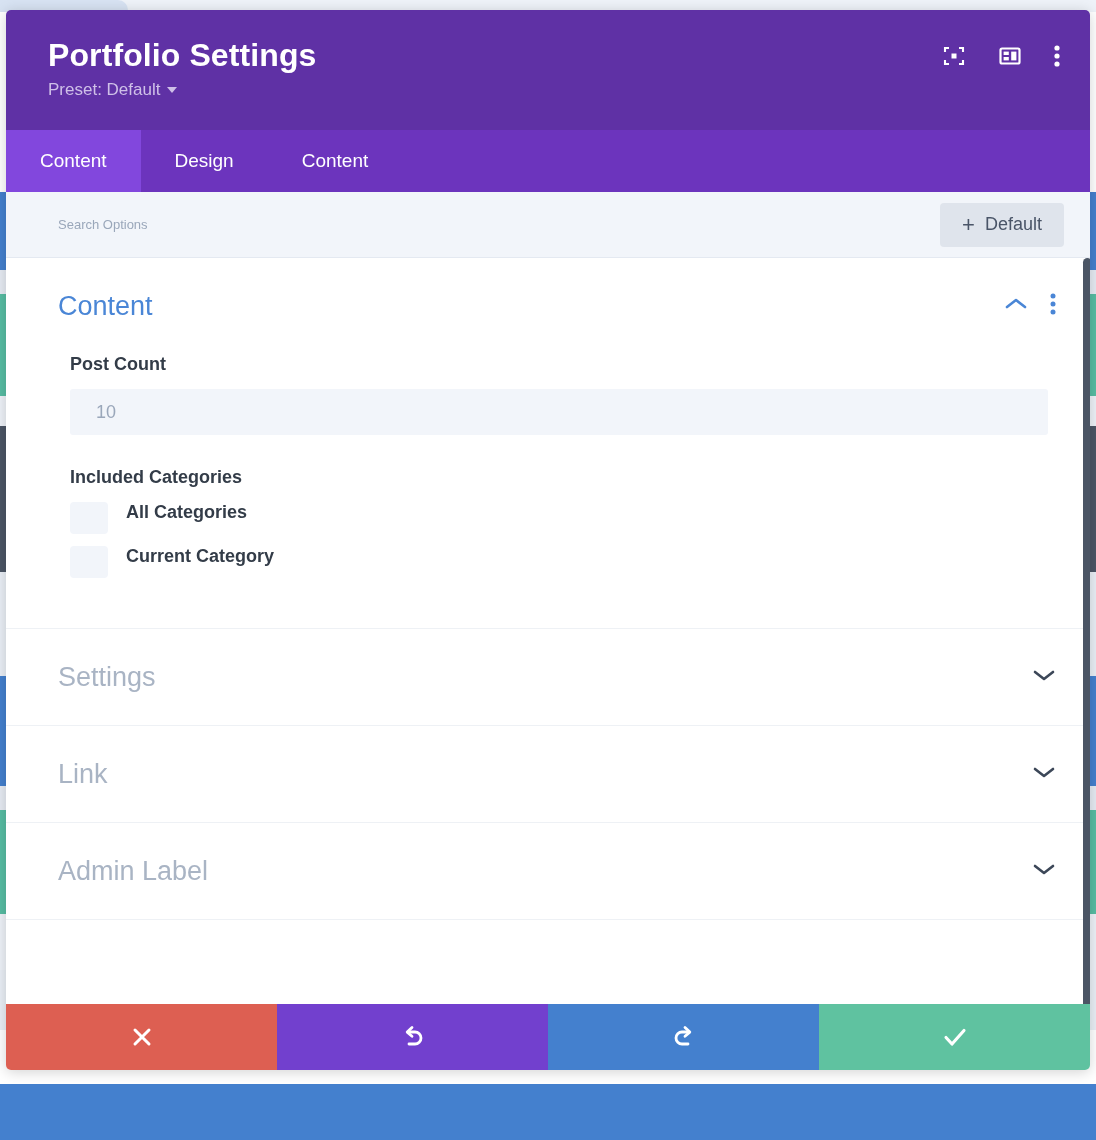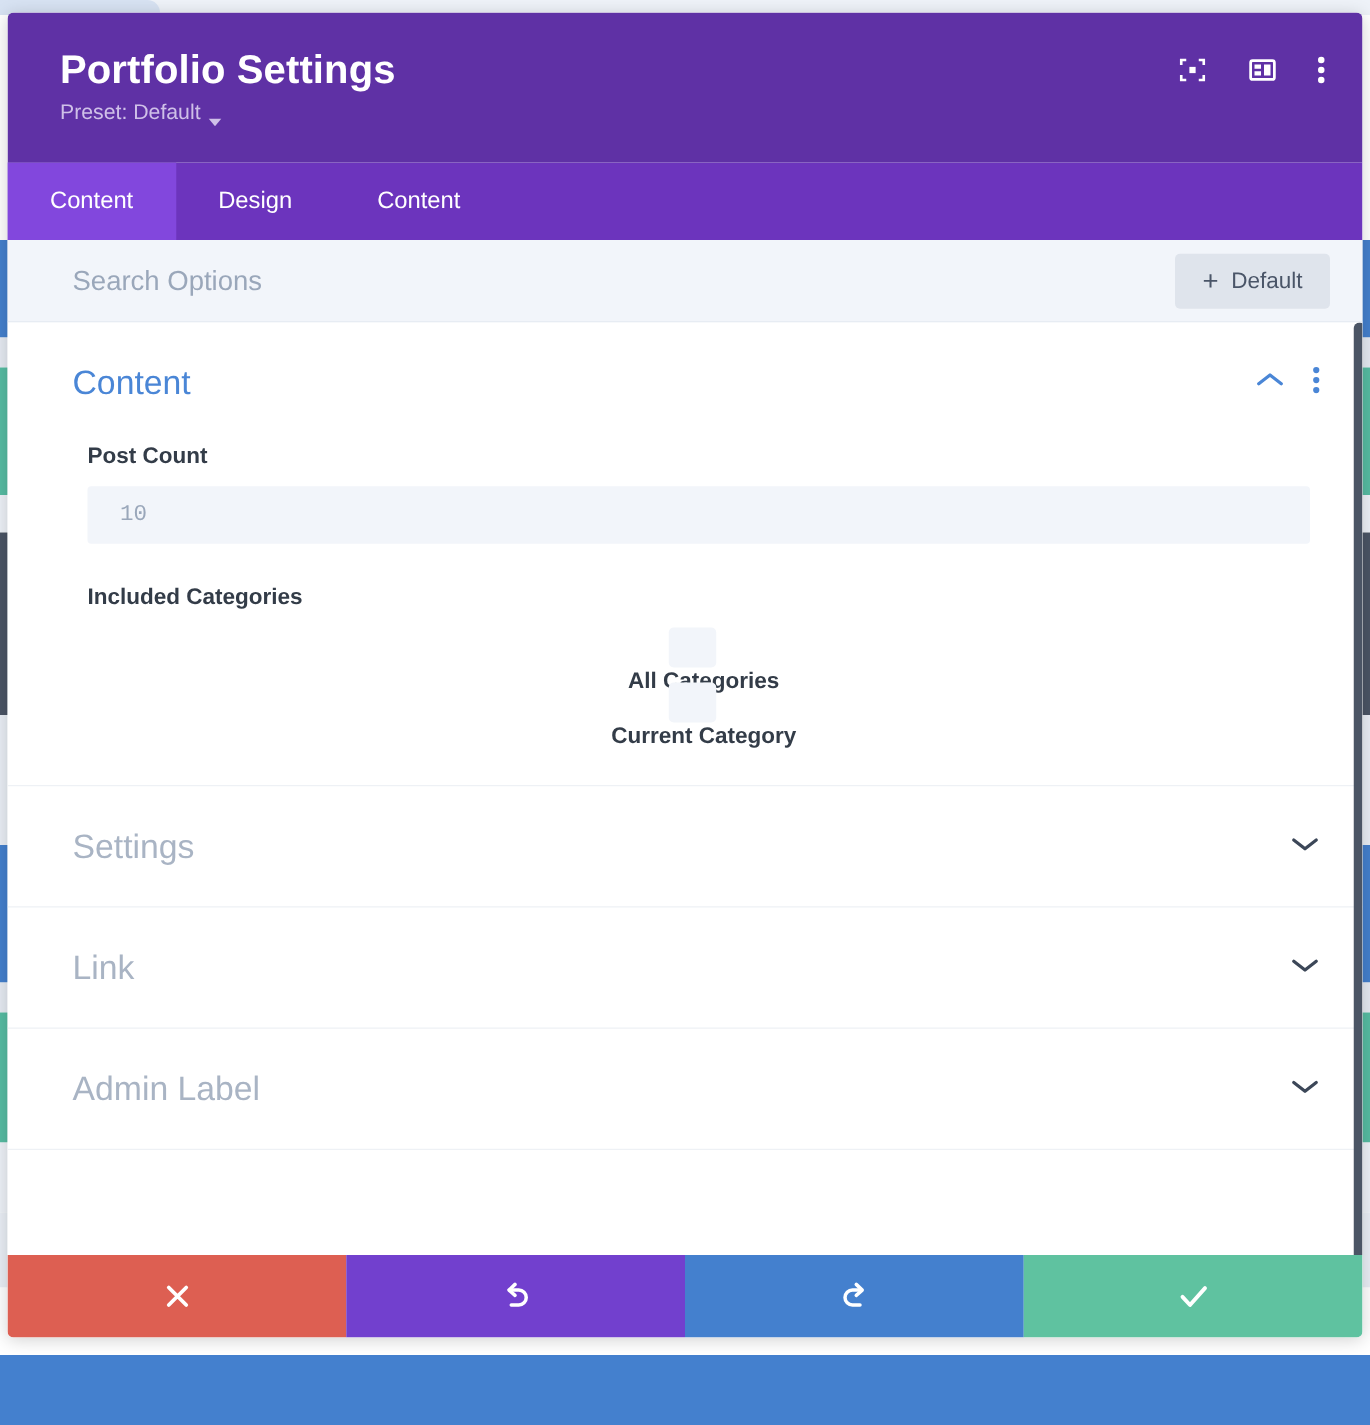--- a/index.html
+++ b/index.html
@@ -55,21 +55,21 @@
     padding: 28px 34px 0 42px;
   }
   #modal-title {
     color: #ffffff;
     font-size: 32px;
     font-weight: bold;
     letter-spacing: .1px;
     line-height: 34px;
   }
   #preset-row {
-    display: flex; align-items: flex-end;
+    display: flex; align-items: center;
     margin-top: 7px;
   }
   #preset-label {
     color: #cfc0e8;
     font-size: 17px;
     line-height: 22px;
   }
   #preset-caret {
     margin-left: 7px;
     width: 0; height: 0;
@@ -107,21 +107,21 @@
     height: 66px;
     display: flex; align-items: center;
     padding: 0 26px 0 52px;
     flex: 0 0 auto;
     border-bottom: 1px solid #e4e9f1;
   }
   #search-input {
     flex: 1 1 auto;
     border: none; outline: none; background: transparent;
     font-family: "Liberation Sans", sans-serif;
-    font-size: 22px;
+    font-size: 13px;
     color: #5c6b80;
   }
   #search-input::placeholder { color: #9aa7ba; }
   #filter-button {
     background: #dfe4ec;
     border: none; border-radius: 4px;
     height: 44px; padding: 0 22px;
     display: flex; align-items: center; gap: 10px;
     cursor: pointer;
     color: #4a5568;
@@ -166,31 +166,30 @@
   }
   .text-field {
     width: 978px;
     height: 46px;
     background: #f2f5fa;
     border: none; border-radius: 3px;
     outline: none;
     padding: 0 26px;
     font-size: 18px;
     color: #6f7d90;
-    font-family: Liberation Mono, monospace;
+    font-family: Liberation Sans, sans-serif;
   }
   .text-field::placeholder { color: #9aa7ba; }
 
   .field-block + .field-block { margin-top: 32px; }
 
   .checkbox-row {
-    display: flex; align-items: center;
+    display: flex; align-items: flex-start;
     height: 44px;
     cursor: pointer;
-    flex-direction: column;
   }
   .checkbox-box {
     width: 38px; height: 32px;
     background: #f2f5fa;
     border-radius: 4px;
     flex: 0 0 auto;
   }
   .checkbox-label {
     margin-left: 18px;
     font-size: 18px;

